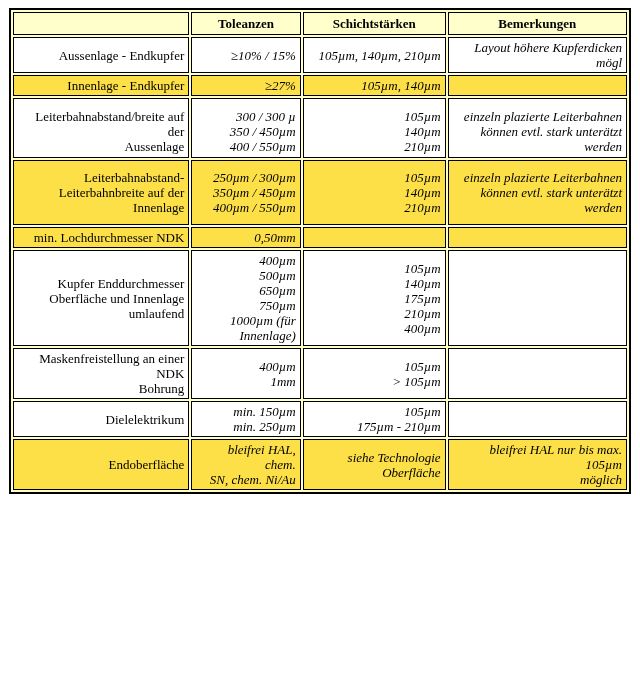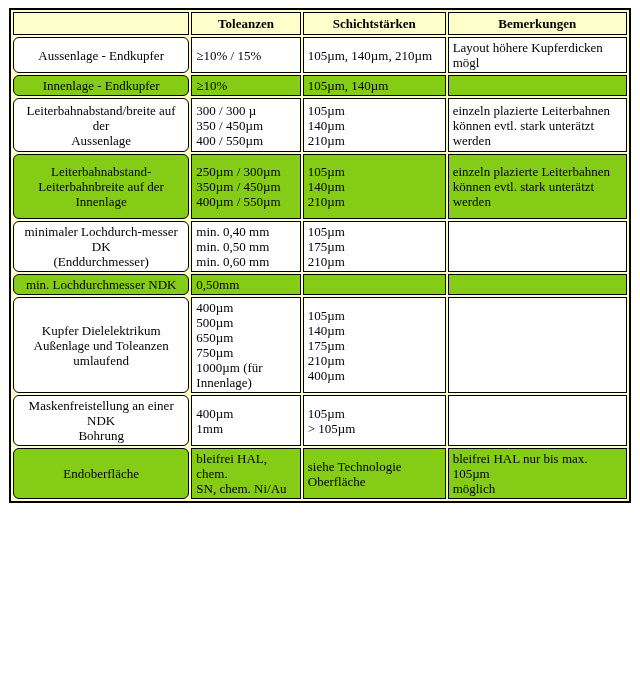--- a/index.html
+++ b/index.html
@@ -37,27 +37,27 @@
     vertical-align: middle;
     word-wrap: break-word;
   }
   th {
     font-weight: bold;
     text-align: center;
     background: #FFFFCC;
     padding: 3px 4px;
     margin-top: 14px;
   }
-  td.bg-yellow { background: #84cc16; }
+  td.bg-yellow { background: #fde047; }
   td.bg-white  { background: #FFFFFF; }
-  td.label-cell { text-align: center; border-radius: 6px; }
-  td.val-cell   { text-align: left; }
+  td.label-cell { text-align: right; }
+  td.val-cell   { text-align: right; font-style: italic; }
   
   tr.row-4 td { padding-top: 9px; padding-bottom: 9px; }
-  tr.row-3 td, tr.row-8 td { padding-top: 4px; padding-bottom: 3px; }
+  tr.row-3 td, tr.row-8 td { padding-top: 10px; padding-bottom: 3px; }
 </style>
 </head>
 <body>
 
 <div class="page">
   <table class="spec">
     <colgroup>
       <col class="c1">
         <col class="c2">
         <col class="c3">
@@ -85,21 +85,21 @@
           <td class="val-cell bg-white">
             <div>Layout höhere Kupferdicken</div>
             <div>mögl</div>
           </td>
         </tr>
         <tr class="row-2">
           <td class="label-cell bg-yellow">
             <div>Innenlage - Endkupfer</div>
           </td>
           <td class="val-cell bg-yellow">
-            <div>≥10%</div>
+            <div>≥27%</div>
           </td>
           <td class="val-cell bg-yellow">
             <div>105µm, 140µm</div>
           </td>
           <td class="val-cell bg-yellow"></td>
         </tr>
         <tr class="row-3">
           <td class="label-cell bg-white">
             <div>Leiterbahnabstand/breite auf der</div>
             <div>Aussenlage</div>
@@ -135,52 +135,34 @@
             <div>105µm</div>
             <div>140µm</div>
             <div>210µm</div>
           </td>
           <td class="val-cell bg-yellow">
             <div>einzeln plazierte Leiterbahnen</div>
             <div>können evtl. stark unterätzt</div>
             <div>werden</div>
           </td>
         </tr>
-        <tr class="row-5">
-          <td class="label-cell bg-white">
-            <div>minimaler Lochdurch-messer</div>
-            <div>DK</div>
-            <div>(Enddurchmesser)</div>
-          </td>
-          <td class="val-cell bg-white">
-            <div>min. 0,40 mm</div>
-            <div>min. 0,50 mm</div>
-            <div>min. 0,60 mm</div>
-          </td>
-          <td class="val-cell bg-white">
-            <div>105µm</div>
-            <div>175µm</div>
-            <div>210µm</div>
-          </td>
-          <td class="val-cell bg-white"></td>
-        </tr>
         <tr class="row-6">
           <td class="label-cell bg-yellow">
             <div>min. Lochdurchmesser NDK</div>
           </td>
           <td class="val-cell bg-yellow">
             <div>0,50mm</div>
           </td>
           <td class="val-cell bg-yellow"></td>
           <td class="val-cell bg-yellow"></td>
         </tr>
         <tr class="row-7">
           <td class="label-cell bg-white">
-            <div>Kupfer Dielelektrikum</div>
-            <div>Außenlage und Toleanzen</div>
+            <div>Kupfer Enddurchmesser</div>
+            <div>Oberfläche und Innenlage</div>
             <div>umlaufend</div>
           </td>
           <td class="val-cell bg-white">
             <div>400µm</div>
             <div>500µm</div>
             <div>650µm</div>
             <div>750µm</div>
             <div>1000µm (für</div>
             <div>Innenlage)</div>
           </td>
@@ -201,20 +183,34 @@
           <td class="val-cell bg-white">
             <div>400µm</div>
             <div>1mm</div>
           </td>
           <td class="val-cell bg-white">
             <div>105µm</div>
             <div>&gt; 105µm</div>
           </td>
           <td class="val-cell bg-white"></td>
         </tr>
+        <tr class="row-13">
+          <td class="label-cell bg-white">
+            <div>Dielelektrikum</div>
+          </td>
+          <td class="val-cell bg-white">
+            <div>min. 150µm</div>
+            <div>min. 250µm</div>
+          </td>
+          <td class="val-cell bg-white">
+            <div>105µm</div>
+            <div>175µm - 210µm</div>
+          </td>
+          <td class="val-cell bg-white"></td>
+        </tr>
         <tr class="row-14">
           <td class="label-cell bg-yellow">
             <div>Endoberfläche</div>
           </td>
           <td class="val-cell bg-yellow">
             <div>bleifrei HAL, chem.</div>
             <div>SN, chem. Ni/Au</div>
           </td>
           <td class="val-cell bg-yellow">
             <div>siehe Technologie</div>

